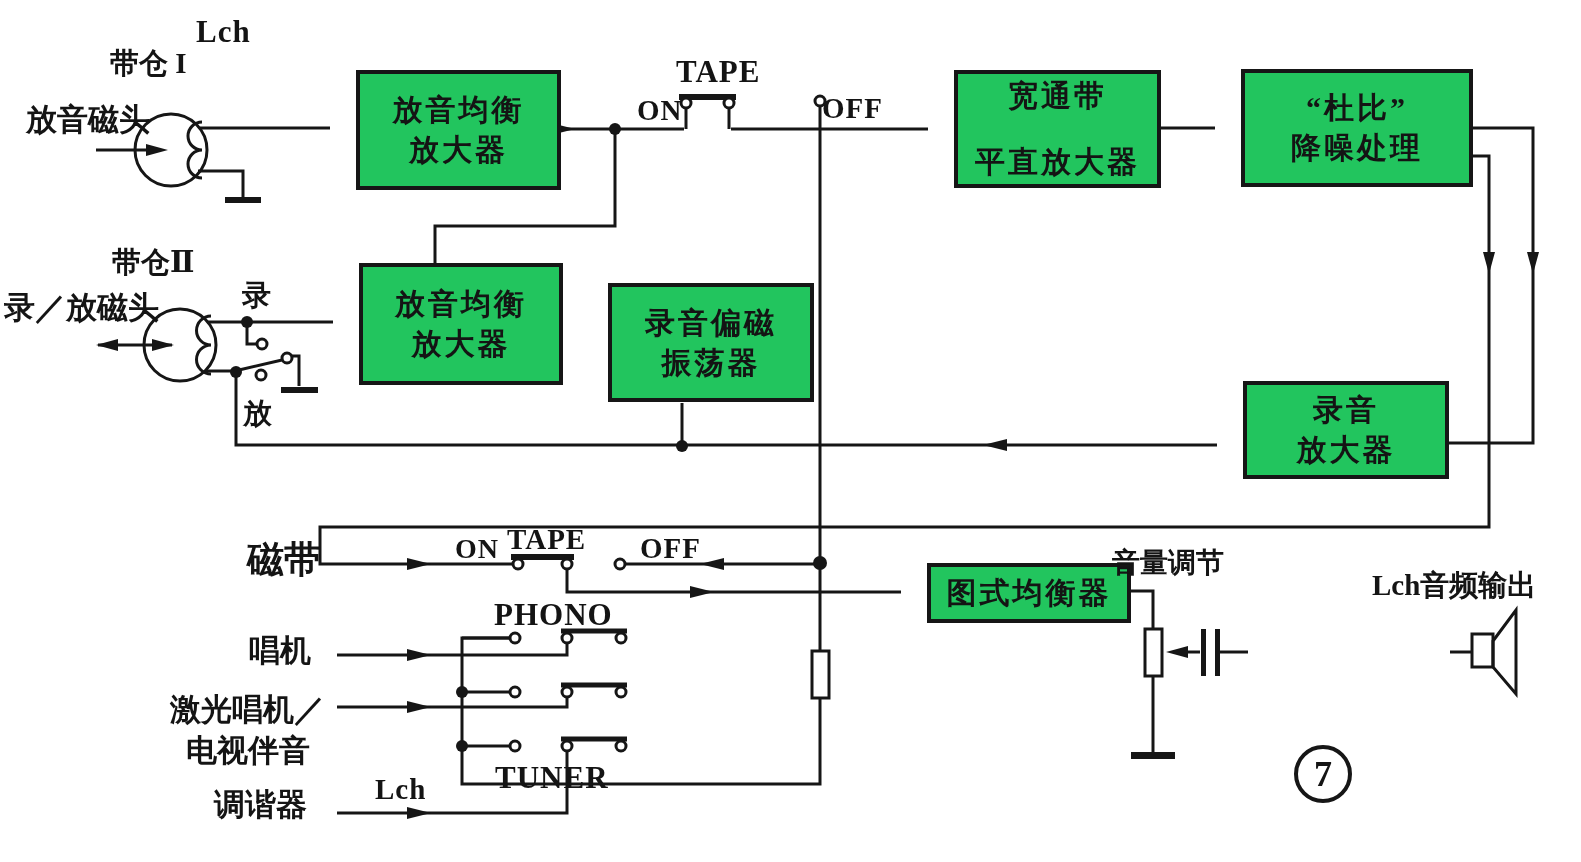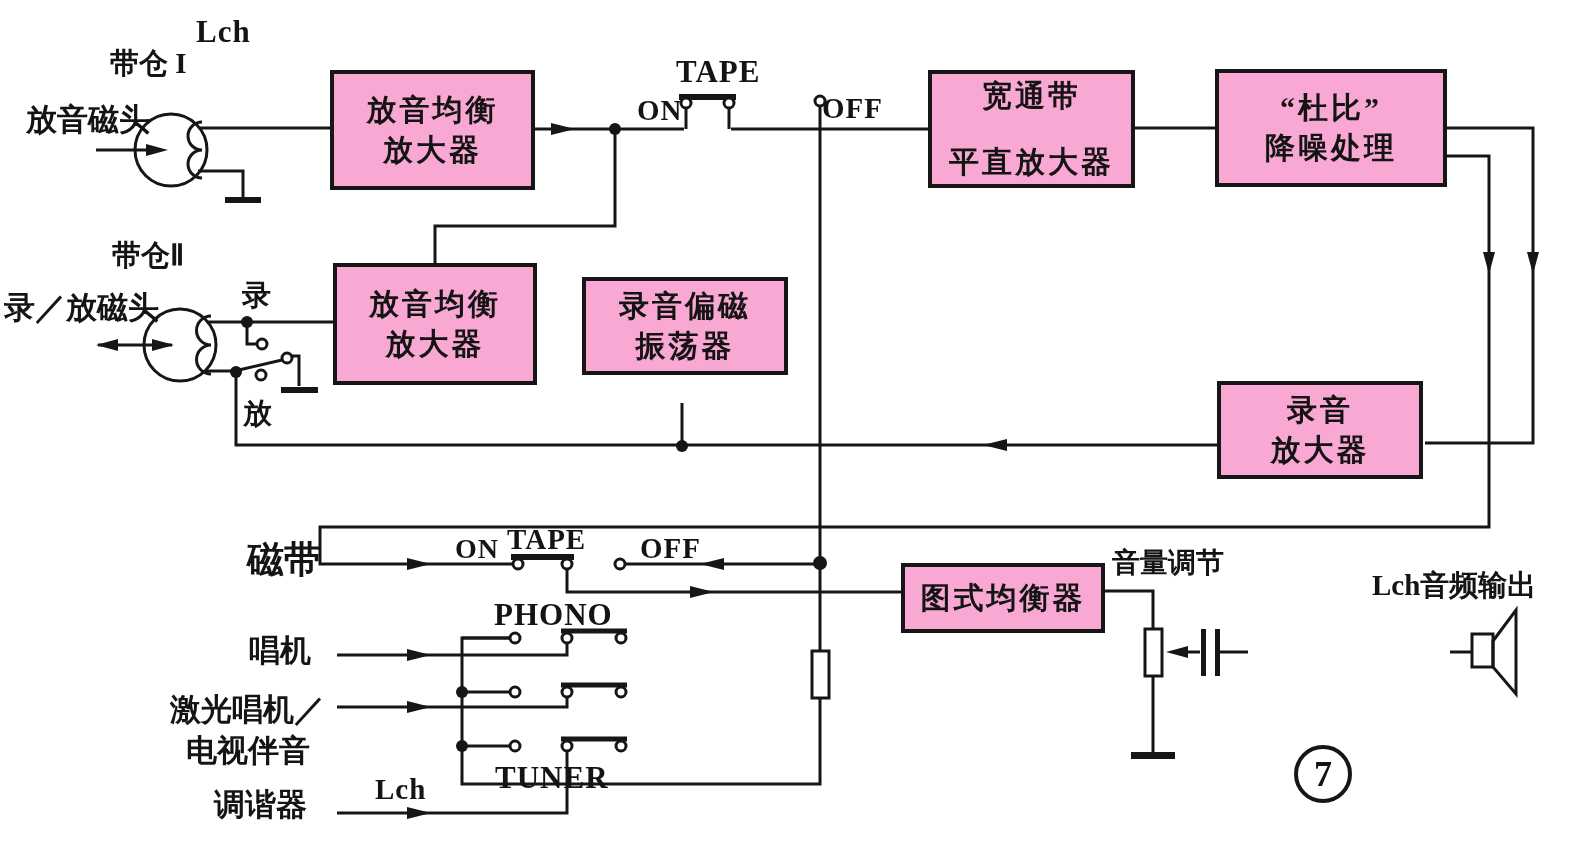--- a/index.html
+++ b/index.html
@@ -3,24 +3,24 @@
 <meta charset="utf-8">
 <style>
   html,body{margin:0;padding:0;background:#e8e8e4;}
   #stage{
     position:relative;width:1581px;height:862px;background:#ffffff;
     font-family:"Liberation Serif","DejaVu Serif",serif;color:#141414;
     overflow:hidden;
   }
   #wires{position:absolute;left:0;top:0;}
   .blk{
-    position:absolute;border:4px solid #161616;background:#f9a8d4;
+    position:absolute;border:4px solid #161616;background:#22c55e;
     display:flex;flex-direction:column;align-items:center;justify-content:center;
     font-weight:bold;font-size:30px;line-height:1.32;letter-spacing:3px;
-    text-align:center;box-sizing:border-box;
+    text-align:center;box-sizing:border-box;margin-left:26px;
   }
   .lbl{
     position:absolute;font-weight:bold;white-space:nowrap;
     font-size:29px;line-height:1.05;
   }
   .latin{font-size:31px;letter-spacing:1px;}
   .fig-circle{
     position:absolute;left:1294px;top:745px;width:50px;height:50px;
     border:4px solid #161616;border-radius:50%;background:#fff;
     display:flex;align-items:center;justify-content:center;
@@ -198,35 +198,35 @@
     <span>平直放大器</span>
   </div>
   <div class="blk" style="left:1215px;top:69px;width:232px;height:118px;">
     <span>“杜比”</span>
     <span>降噪处理</span>
   </div>
   <div class="blk" style="left:1217px;top:381px;width:206px;height:98px;">
     <span>录音</span>
     <span>放大器</span>
   </div>
-  <div class="blk" style="left:582px;top:277px;width:206px;height:98px;">
+  <div class="blk" style="left:582px;top:283px;width:206px;height:119px;">
     <span>录音偏磁</span>
     <span>振荡器</span>
   </div>
-  <div class="blk" style="left:901px;top:563px;width:204px;height:70px;">
+  <div class="blk" style="left:901px;top:563px;width:204px;height:60px;">
     <span>图式均衡器</span>
   </div>
 
   <div class="lbl latin" style="left:196px;top:16px;">Lch</div>
   <div class="lbl" style="left:110px;top:48px;">带仓 I</div>
   <div class="lbl" style="left:26px;top:104px;font-size:31px;">放音磁头</div>
   <div class="lbl latin" style="left:676px;top:56px;">TAPE</div>
   <div class="lbl latin" style="left:637px;top:95px;font-size:29px;">ON</div>
   <div class="lbl latin" style="left:822px;top:93px;font-size:29px;">OFF</div>
-  <div class="lbl" style="left:112px;top:240px;font-family:Liberation Serif, serif;">带仓Ⅱ</div>
+  <div class="lbl" style="left:112px;top:247px;">带仓Ⅱ</div>
   <div class="lbl" style="left:4px;top:292px;font-size:31px;">录／放磁头</div>
   <div class="lbl" style="left:242px;top:280px;">录</div>
   <div class="lbl" style="left:243px;top:398px;">放</div>
   <div class="lbl" style="left:247px;top:541px;font-size:37px;">磁带</div>
   <div class="lbl latin" style="left:455px;top:534px;font-size:28px;">ON</div>
   <div class="lbl latin" style="left:507px;top:524px;font-size:29px;">TAPE</div>
   <div class="lbl latin" style="left:640px;top:533px;font-size:29px;">OFF</div>
   <div class="lbl latin" style="left:494px;top:599px;">PHONO</div>
   <div class="lbl" style="left:249px;top:635px;font-size:31px;">唱机</div>
   <div class="lbl" style="left:170px;top:694px;font-size:31px;">激光唱机／</div>

